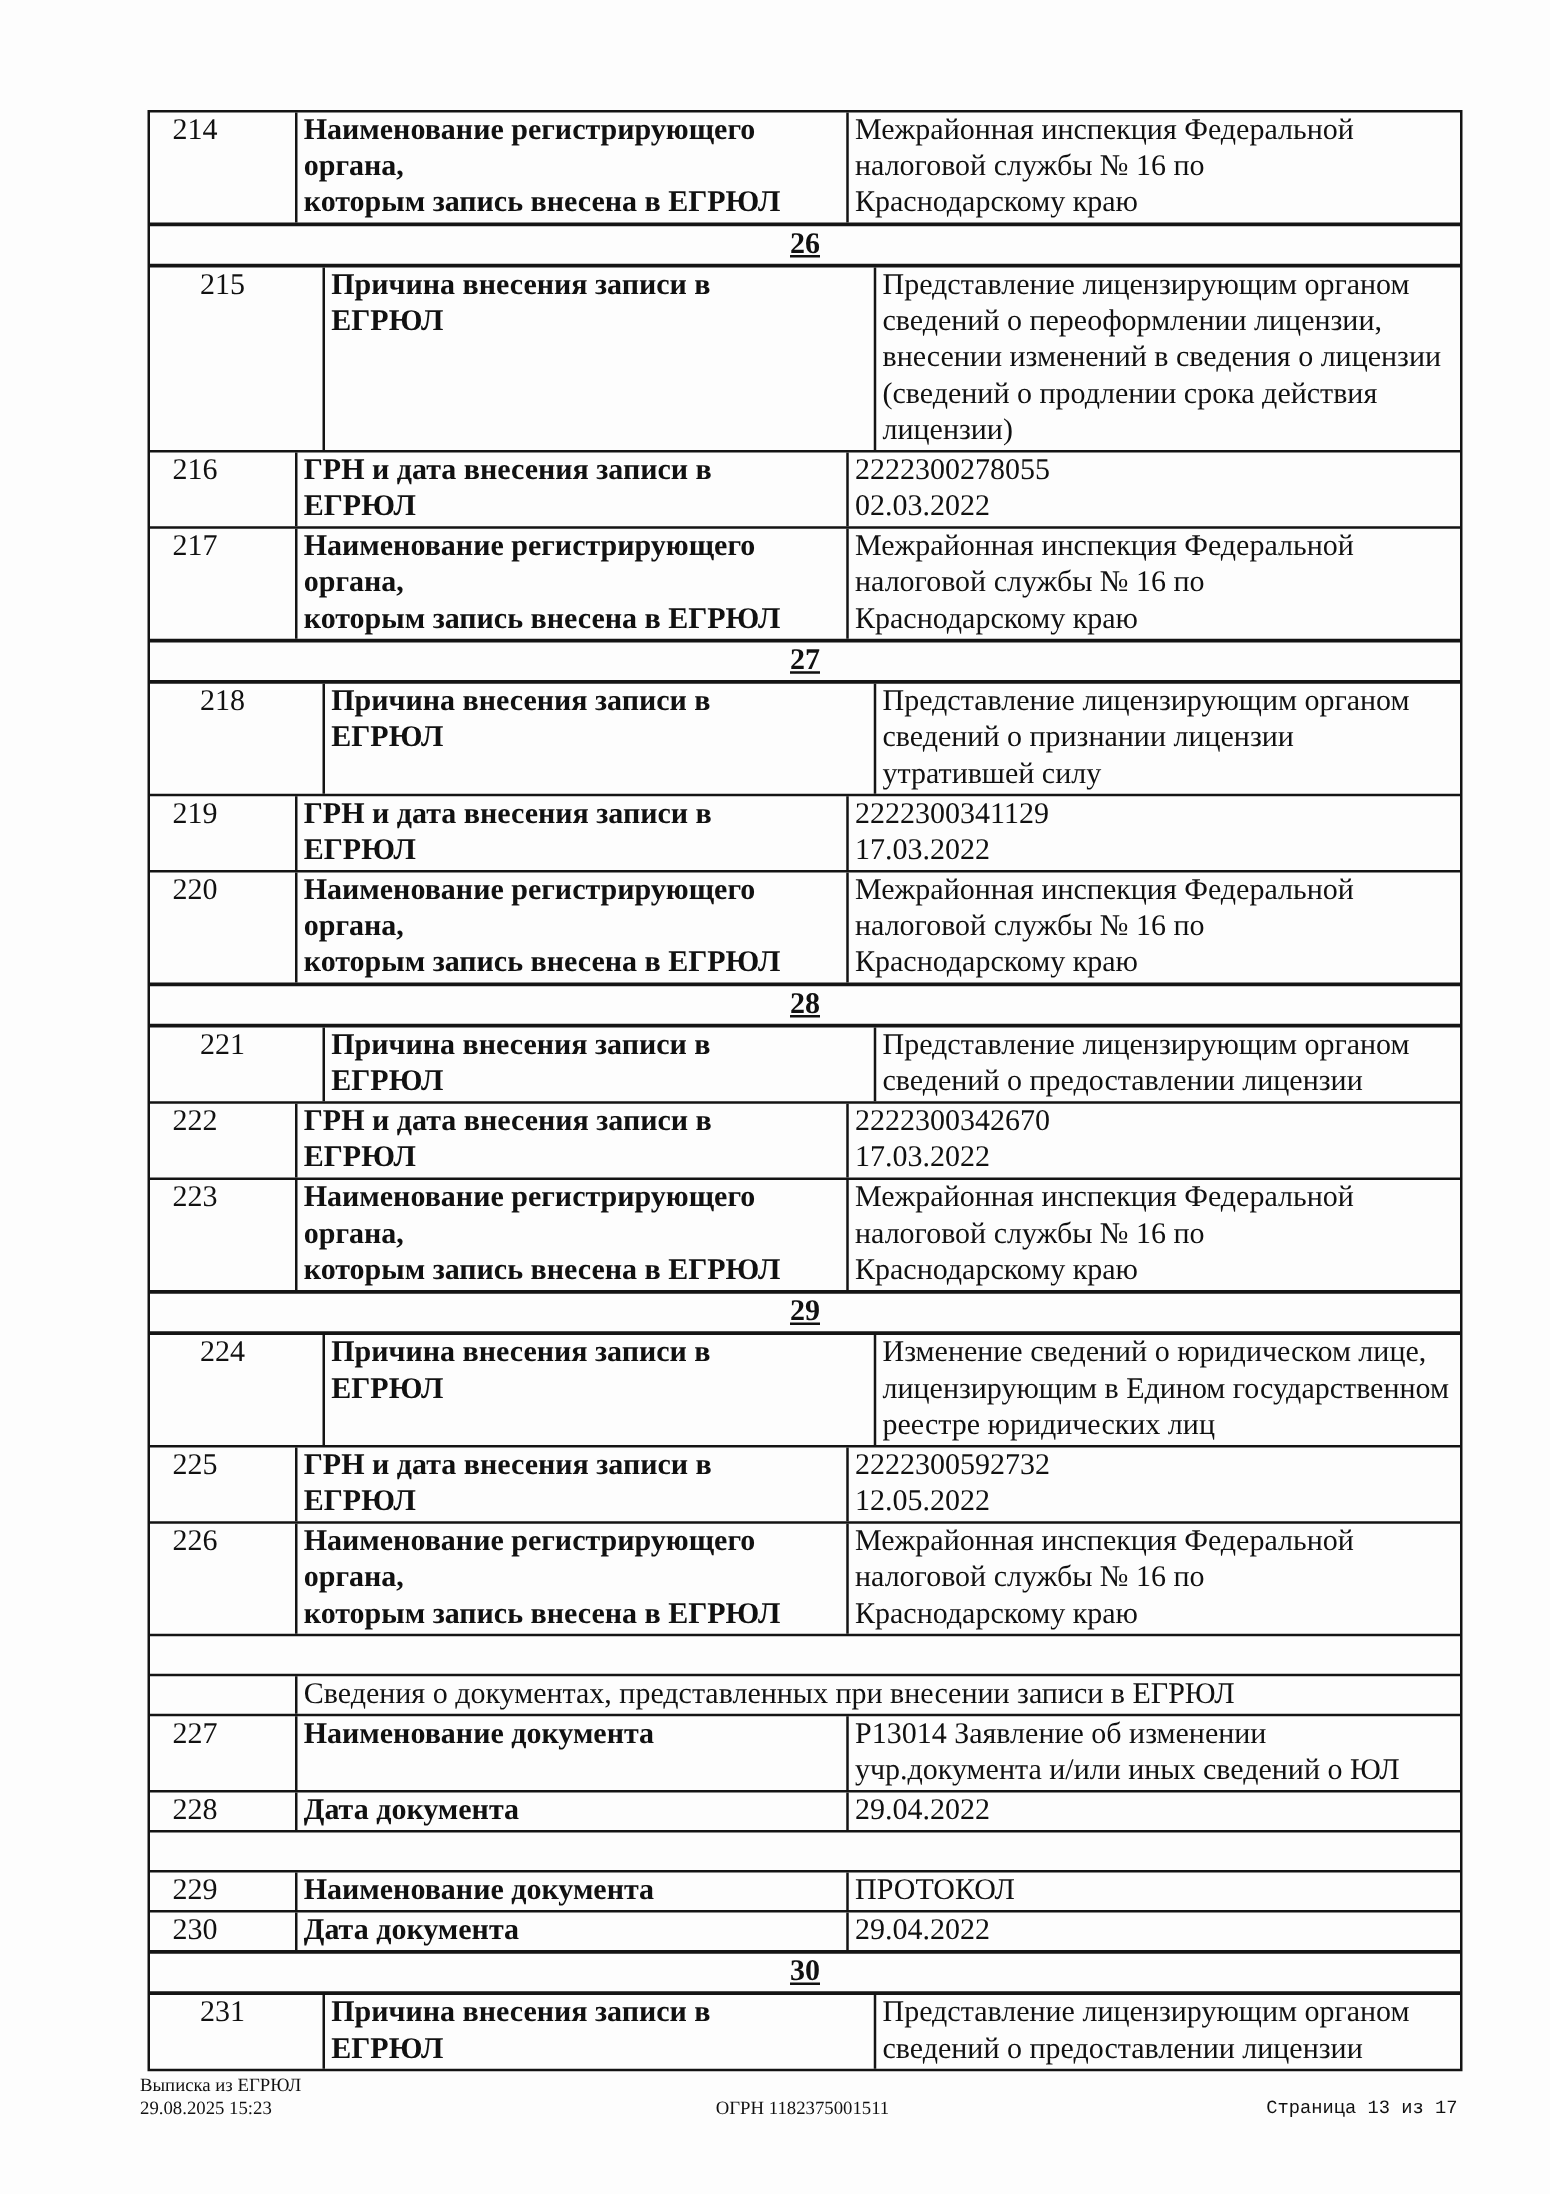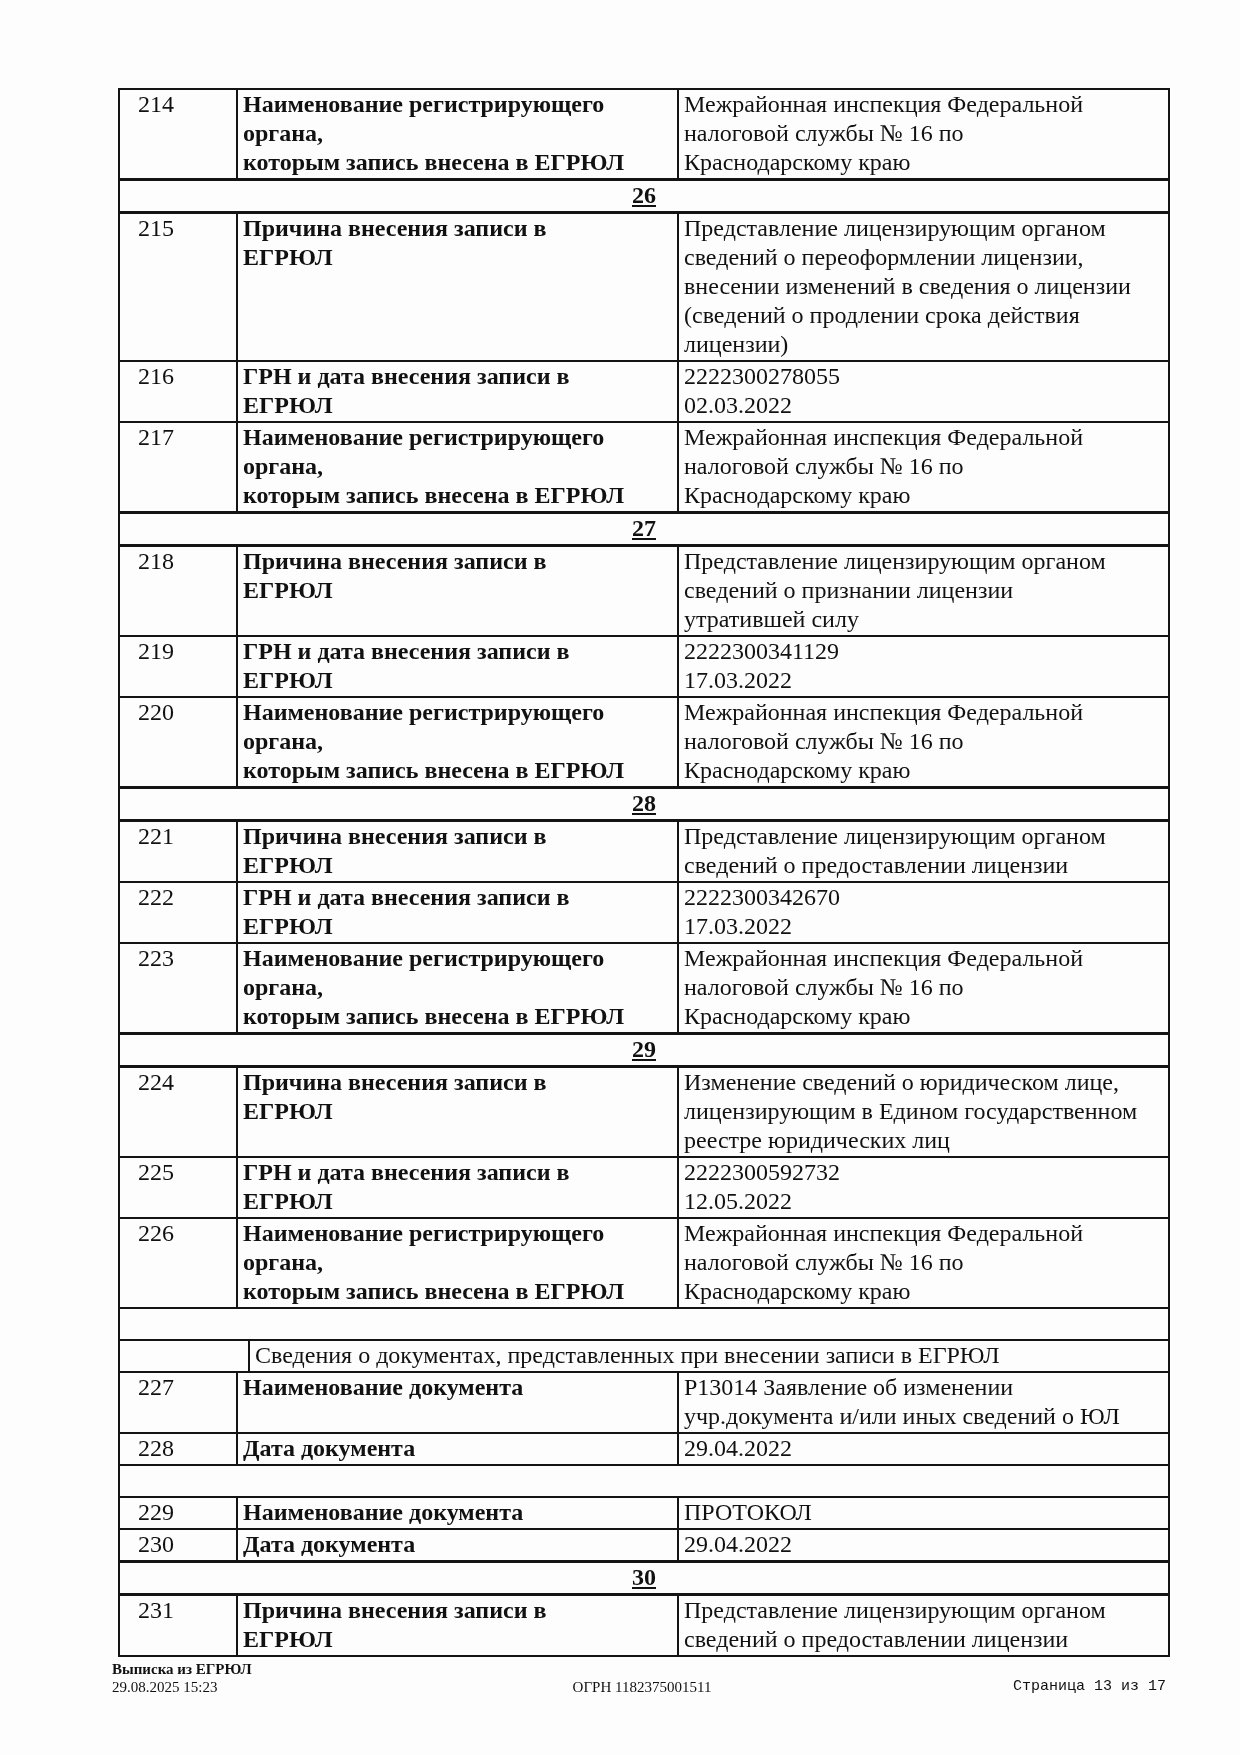--- a/index.html
+++ b/index.html
@@ -29,21 +29,21 @@
     display: flex;
     border-top: 2px solid #141414;
     align-items: stretch;
     gap: 44px;
   }
   .tr:first-child { border-top: 0; }
   .tr.section {
     border-top: 3px solid #141414;
     border-bottom: 3px solid #141414;
   }
-  .tr.section + .tr { border-top: 0; }
+  .tr.section + .tr { border-top: 0; padding-left: 22px; }
   .td {
     box-sizing: border-box;
     padding: 0 5px 1px 5px;
     white-space: pre-line;
   }
   .td.num {
     width: 72px;
     flex: none;
     text-align: center;
     padding-left: 2px;
@@ -61,41 +61,40 @@
   }
   .td.sec {
     width: 100%;
     text-align: center;
     font-weight: bold;
     text-decoration: underline;
   }
   .td.merged {
     flex: 1;
     border-left: 2px solid #141414;
-    margin-left: 12px;
   }
   .td.full {
     width: 100%;
     height: 30px;
   }
   .footer {
     position: absolute;
     left: 118px;
     top: 1652px;
     width: 1048px;
     height: 44px;
     font-size: 15px;
     line-height: 18px;
   }
   .f-left {
     position: absolute;
     left: -6px;
     bottom: 0;
   }
-  .f-left .doc-type { font-weight: bold; }
+  .f-left .doc-type { font-weight: normal; }
   .f-center {
     position: absolute;
     left: 0;
     right: 0;
     bottom: 0;
     text-align: center;
   }
   .f-right {
     position: absolute;
     right: 0;

